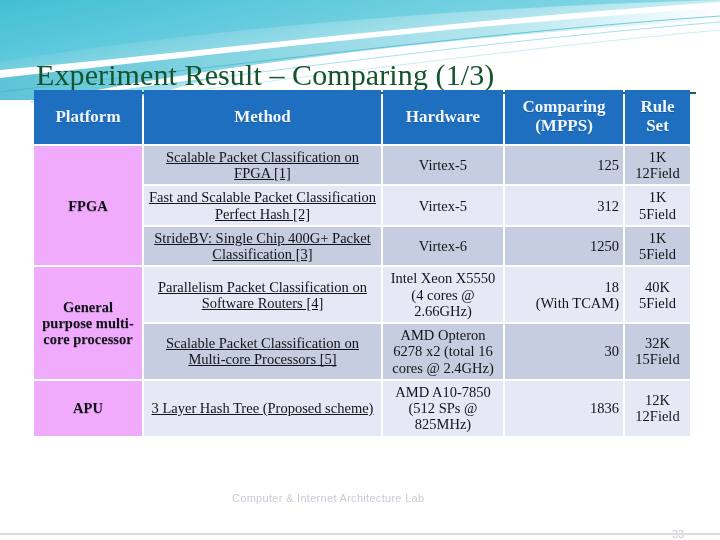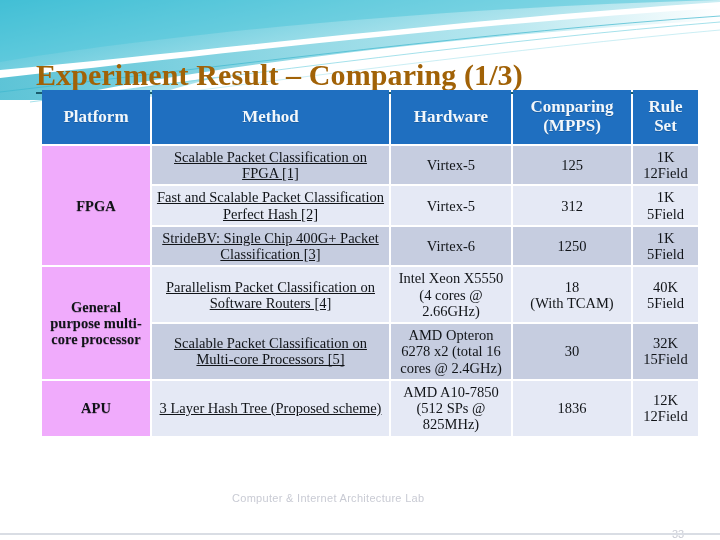--- a/index.html
+++ b/index.html
@@ -7,21 +7,21 @@
     width:720px;height:540px;overflow:hidden;position:relative;
     background:#ffffff;
     font-family:"Liberation Serif","DejaVu Serif",serif;
   }
   
   .deco{position:absolute;left:0;top:0;width:720px;height:110px;overflow:hidden;pointer-events:none;}
   .deco svg{display:block;}
   
   .slide-title{
     position:absolute;left:36px;top:58px;width:660px;
-    font-size:30px;font-weight:bold;color:#a16207;
+    font-size:30px;font-weight:normal;color:#14532d;
     letter-spacing:.1px;white-space:nowrap;
     font-family:"Liberation Serif","DejaVu Serif",serif;
     z-index:2;
   }
   .title-rule{
     position:absolute;left:36px;top:92px;width:660px;height:2px;
     background:#1a5e6e;z-index:2;
   }
   
   .footer-note{
@@ -33,21 +33,21 @@
     position:absolute;left:672px;top:512px;
     font-size:11px;color:#c9cbd4;z-index:1;
     font-family:"Liberation Sans",sans-serif;
     margin-top:16px;
   }
   .footer-bar{
     position:absolute;left:0;top:533px;width:720px;height:2px;
     background:#d9dde4;z-index:1;
   }
   
-  .tbl-wrap{position:absolute;left:40px;top:88px;width:652px;z-index:5;}
+  .tbl-wrap{position:absolute;left:32px;top:88px;width:652px;z-index:5;}
   table.main{
     border-collapse:separate;border-spacing:2px;width:652px;
     table-layout:fixed;
   }
   table.main th,table.main td{
     padding:3px 4px;vertical-align:middle;text-align:center;
     font-size:14.5px;line-height:1.12;color:#111418;
     word-wrap:break-word;
   }
   table.main th{
@@ -60,21 +60,21 @@
     line-height:1.18;text-shadow:0 1px 0 rgba(0,0,0,.18);
   }
   tr.band-a td.cell{background:#c6cde0;}
   tr.band-b td.cell{background:#e5e9f5;}
   .col-platform{width:108px;}
   .col-method{width:237px;}
   .col-hardware{width:120px;}
   .col-thr{width:118px;}
   .col-rule{width:65px;}
   td.cell.method{font-size:14.5px;text-decoration:underline;}
-  td.cell.num{font-size:14.5px;}
+  td.cell.num{font-size:14.5px;text-align:right;}
 </style>
 </head>
 <body>
 
 <div class="deco">
   <svg width="720" height="110" viewBox="0 0 720 110" xmlns="http://www.w3.org/2000/svg">
     <defs>
       <linearGradient id="gt" x1="0" y1="0" x2="1" y2="0.6">
         <stop offset="0%" stop-color="#2fb6cf"></stop>
         <stop offset="45%" stop-color="#8fd9e6"></stop>

